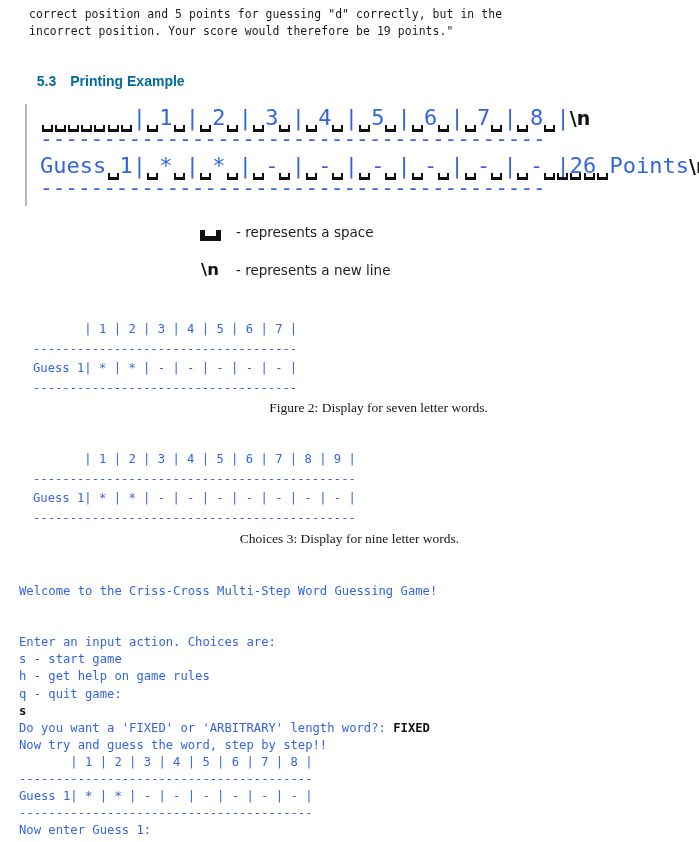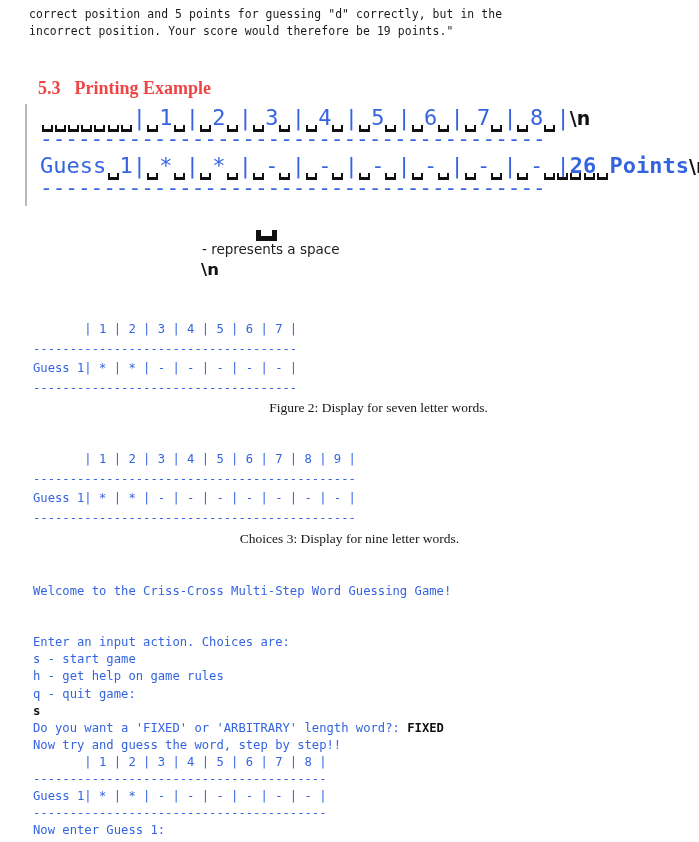--- a/index.html
+++ b/index.html
@@ -28,24 +28,24 @@
     color: #1a1a1a;
     letter-spacing: 0.1px;
     white-space: pre-wrap;
   }
 
   
   .section-heading {
     position: absolute;
     left: 29px;
     top: 57px;
-    font-family: Liberation Serif, serif;
-    font-weight: bold;
-    font-size: 18px;
-    color: #ef4444;
+    font-family: Liberation Sans, sans-serif;
+    font-weight: bold;
+    font-size: 14px;
+    color: #0369a1;
     white-space: pre;
   }
   .section-heading .num { margin-right: 14px; }
 
   
   .bigfig {
     position: absolute;
     left: 18px;
     top: 104px;
     width: 672px;
@@ -77,21 +77,20 @@
   #big-rule-2     { left: 22px; top: 71px; font-size: 21px; }
 
   .nl-mark {
     font-family: "DejaVu Sans", "Liberation Sans", sans-serif;
     font-weight: bold;
     color: #111111;
     font-size: 19px;
   }
   .pts {
     color: #3464e0;
-    font-weight: bold;
   }
 
   
   .spacemark {
     position: absolute;
     width: 11px;
     height: 7px;
     border-left: 2.5px solid #111111;
     border-right: 2.5px solid #111111;
     border-bottom: 3px solid #111111;
@@ -100,21 +99,20 @@
 
   
   .legend {
     position: absolute;
     left: 193px;
     font-family: "DejaVu Sans", "Liberation Sans", sans-serif;
     font-size: 13.5px;
     color: #1c1c1c;
     display: flex;
     align-items: center;
-    flex-direction: column;
   }
   #legend-space { top: 223px; }
   #legend-nl    { top: 261px; }
   .legend .glyph-box {
     width: 34px;
     display: flex;
     justify-content: center;
     align-items: flex-end;
     height: 18px;
   }
@@ -160,21 +158,21 @@
     font-size: 13.5px;
     color: #141414;
     white-space: pre;
   }
   #fig2-caption { top: 400px; margin-left: 29px; }
   #fig3-caption { top: 531px; }
 
   
   .terminal {
     position: absolute;
-    left: 33px;
+    left: 19px;
     top: 583px;
     font-family: "DejaVu Sans Mono", "Liberation Mono", monospace;
     font-size: 12.2px;
     line-height: 17.1px;
     color: #3464e0;
     white-space: pre;
   }
   .terminal .userin {
     color: #111111;
     font-weight: bold;
@@ -255,20 +253,21 @@
   <span class="glyph-box">
     <span class="space-glyph"></span>
   </span>
   <span class="legend-text">- represents a space</span>
 </div>
 
 <div class="legend" id="legend-nl">
   <span class="glyph-box">
     <span class="nl-glyph">\n</span>
   </span>
+  <span class="legend-text">- represents a new line</span>
 </div>
 
 <div class="smallfig" id="fig2-block"><div>       | 1 | 2 | 3 | 4 | 5 | 6 | 7 |</div><div>------------------------------------</div><div>Guess 1| * | * | - | - | - | - | - |</div><div>------------------------------------</div></div>
 <div class="fig-caption" id="fig2-caption">Figure 2: Display for seven letter words.</div>
 
 <div class="smallfig" id="fig3-block"><div>       | 1 | 2 | 3 | 4 | 5 | 6 | 7 | 8 | 9 |</div><div>--------------------------------------------</div><div>Guess 1| * | * | - | - | - | - | - | - | - |</div><div>--------------------------------------------</div></div>
 <div class="fig-caption" id="fig3-caption">Choices 3: Display for nine letter words.</div>
 
 <div class="terminal"><span>Welcome to the Criss-Cross Multi-Step Word Guessing Game!</span>
 <span class="blank"></span>

